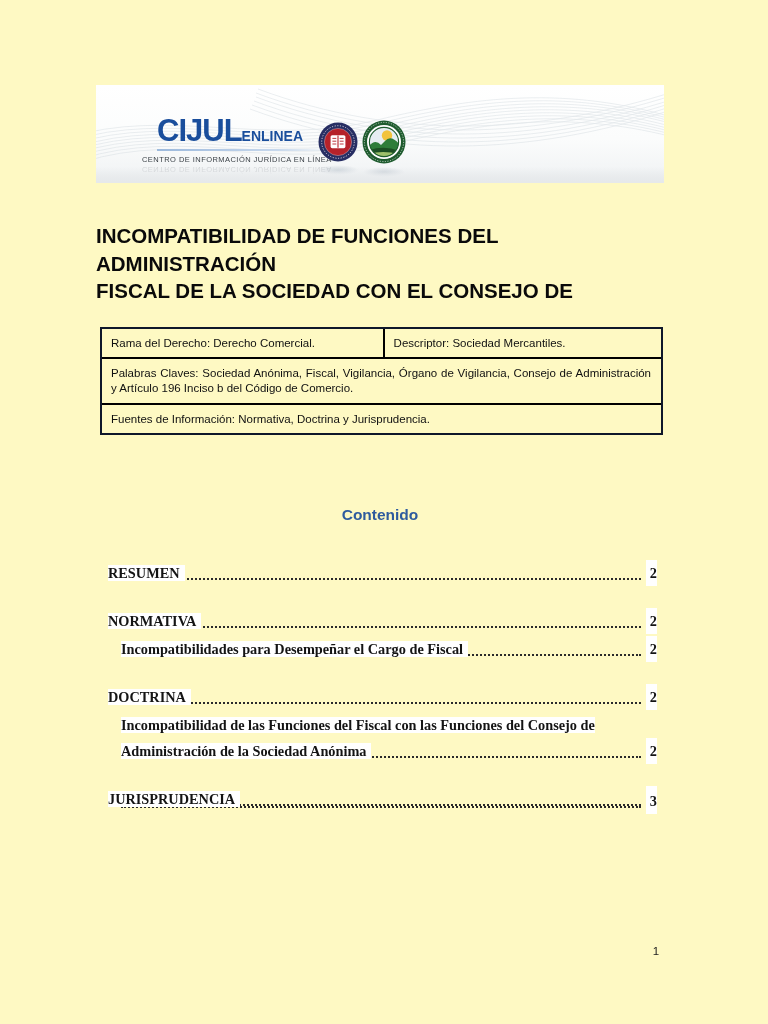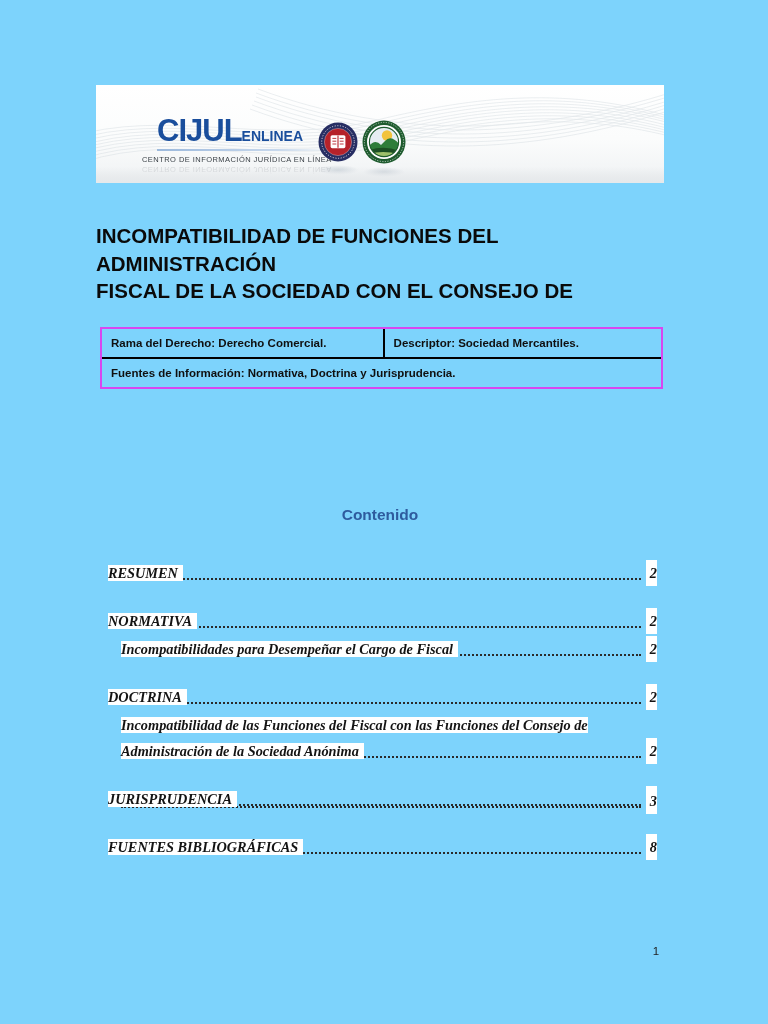--- a/index.html
+++ b/index.html
@@ -2,21 +2,21 @@
 <html style="--logo-blue: #1A4E9C; --heading-blue: #2E5B9E; --seal-navy: #272E63; --seal-red: #B5222A; --seal-green: #1E5B2E;"><head>
 <meta charset="utf-8">
 <style>
   html, body { margin: 0; padding: 0; background: #ffffff; }
   * { box-sizing: border-box; }
 
   .page {
     position: relative;
     width: 768px;
     height: 1024px;
-    background: #7dd3fc;
+    background: #fef9c3;
     font-family: "Liberation Sans", sans-serif;
     overflow: hidden;
     margin: 0 auto;
   }
 
   
   .banner {
     position: absolute;
     left: 96px; top: 85px;
     width: 568px; height: 98px;
@@ -58,22 +58,22 @@
   
   .title {
     position: absolute; left: 96px; top: 222px; width: 568px;
     margin: 0; text-align: left;
     font-size: 20.5px; line-height: 27.5px; font-weight: 700; color: #0a0a0a;
   }
 
   
   .meta {
     position: absolute; left: 100px; top: 327px; width: 563px;
-    border: 2px solid #d946ef;
-    font-size: 11.5px; font-weight: 700; color: #101010; line-height: 1.32;
+    border: 2px solid #0f172a;
+    font-size: 11.5px; font-weight: 400; color: #101010; line-height: 1.32;
   }
   .mrow { display: flex; }
   .mrow + .mrow { border-top: 2px solid #000; }
   .mcell { padding: 7px 10px 6px 9px; flex: 1 1 auto; }
   .mcell + .mcell { border-left: 2px solid #000; }
   .w50 { flex: 0 0 50.2%; }
   .w71 { flex: 0 0 71.4%; }
   .just { text-align: justify; }
 
   
@@ -81,21 +81,21 @@
     position: absolute; left: 96px; top: 506px; width: 568px; margin: 0;
     text-align: center; font-size: 15.5px; font-weight: 700;
     color: var(--heading-blue, #2E5B9E);
   }
 
   .toc {
     position: absolute; left: 108px; top: 560px; width: 549px;
     font-family: "Liberation Serif", "DejaVu Serif", serif;
     font-size: 14.3px; font-weight: 700; color: #141414;
   }
-  .toc-entry { position: relative; line-height: 26px; font-style: italic; }
+  .toc-entry { position: relative; line-height: 26px; }
   .toc-entry + .toc-entry { margin-top: 22px; }
   .toc-entry + .toc-entry.lvl2 { margin-top: 2px; }
   .toc-entry::before {
     content: ""; position: absolute; left: 0; right: 16px; bottom: 6px;
     border-bottom: 2px dotted #2a2a2a;
   }
   .toc-entry.lvl2 { padding-left: 13px; }
   .toc-entry.lvl2::before { left: 13px; }
   .toc-label { position: relative; z-index: 1; background: #fff; padding-right: 5px; }
   .toc-page {
@@ -190,20 +190,23 @@
     <div>ADMINISTRACIÓN</div>
     <div>FISCAL DE LA SOCIEDAD CON EL CONSEJO DE</div>
   </h1>
 
   <div class="meta">
     <div class="mrow">
       <div class="mcell w50">Rama del Derecho: Derecho Comercial.</div>
       <div class="mcell">Descriptor: Sociedad Mercantiles.</div>
     </div>
     <div class="mrow">
+      <div class="mcell just">Palabras Claves: Sociedad Anónima, Fiscal, Vigilancia, Órgano de Vigilancia, Consejo de Administración y Artículo 196 Inciso b del Código de Comercio.</div>
+    </div>
+    <div class="mrow">
       <div class="mcell w71">Fuentes de Información: Normativa, Doctrina y Jurisprudencia.</div>
     </div>
   </div>
 
   <h2 class="contents-heading">Contenido</h2>
 
   <nav class="toc">
     <div class="toc-entry lvl1">
       <span class="toc-label">RESUMEN</span>
       <span class="toc-page">2</span>
@@ -224,21 +227,17 @@
       <span class="toc-label">Incompatibilidad de las Funciones del Fiscal con las Funciones del Consejo de Administración de la Sociedad Anónima</span>
       <span class="toc-page">2</span>
     </div>
     <div class="toc-entry lvl1">
       <span class="toc-label">JURISPRUDENCIA</span>
       <span class="toc-page">3</span>
     </div>
     <div class="toc-entry lvl2">
       <span class="toc-page">3</span>
     </div>
-    <div class="toc-entry lvl1">
-      <span class="toc-label">FUENTES BIBLIOGRÁFICAS</span>
-      <span class="toc-page">8</span>
-    </div>
   </nav>
 
   <div class="page-number">1</div>
 
 </div>
 
 </body></html>

